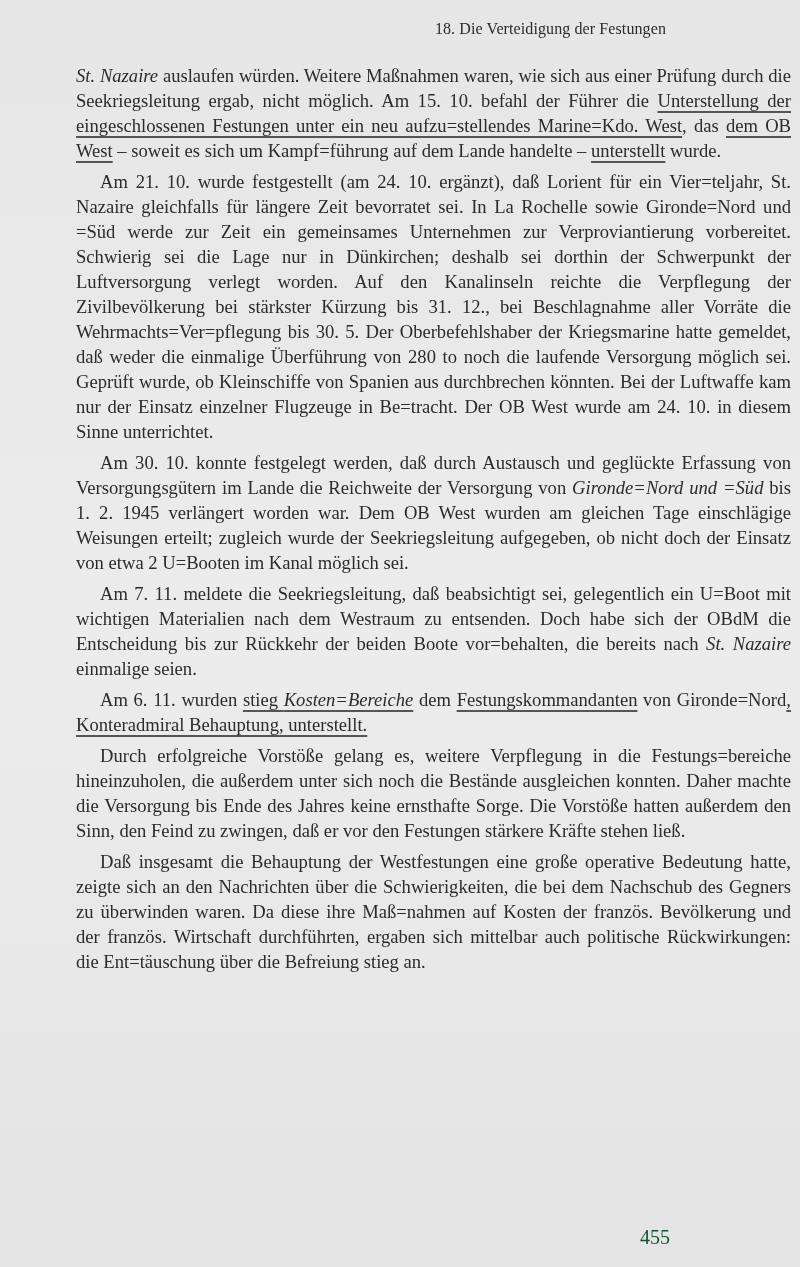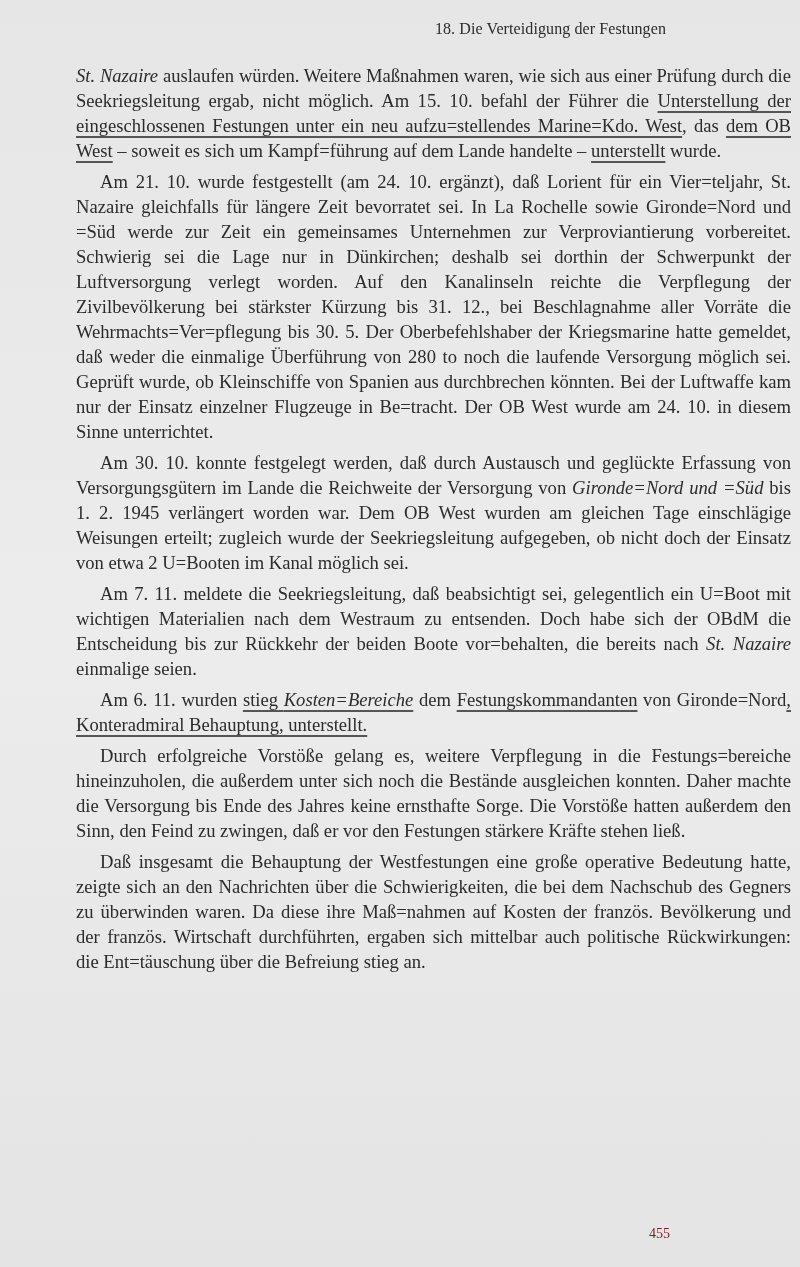--- a/index.html
+++ b/index.html
@@ -23,21 +23,21 @@
     font-size: 18.6px; line-height: 25px;
     text-align: justify; hyphens: none;
     color: #2b2b2b;
   }
   .para { margin: 0 0 6px 0; text-indent: 24px; }
   .para.first { text-indent: 0; }
   .u { text-decoration: underline; text-decoration-color: #555; text-decoration-thickness: 2px; text-underline-offset: 4px; }
   .page-number {
     position: absolute; right: 44px; top: 1226px;
     font-family: "Liberation Serif", serif;
-    font-size: 14px; color: #7f1d1d;
+    font-size: 20px; color: #14532d;
   }
 </style>
 </head>
 <body>
 
 <div class="page">
   <div class="running-head">18. Die Verteidigung der Festungen</div>
   <div class="body-text" id="body-text">
       <p class="para first"><span style="font-style: italic;">St. Nazaire</span><span> auslaufen würden. Weitere Maßnahmen waren, wie sich aus einer Prüfung durch die Seekriegsleitung ergab, nicht möglich. Am 15. 10. befahl der Führer die </span><span class="u">Unterstellung der eingeschlossenen Festungen unter ein neu aufzu=stellendes Marine=Kdo. West</span><span>, das </span><span class="u">dem OB West</span><span> – soweit es sich um Kampf=führung auf dem Lande handelte – </span><span class="u">unterstellt</span><span> wurde.</span></p>
       <p class="para"><span>Am 21. 10. wurde festgestellt (am 24. 10. ergänzt), daß Lorient für ein Vier=teljahr, St. Nazaire gleichfalls für längere Zeit bevorratet sei. In La Rochelle sowie Gironde=Nord und =Süd werde zur Zeit ein gemeinsames Unternehmen zur Verproviantierung vorbereitet. Schwierig sei die Lage nur in Dünkirchen; deshalb sei dorthin der Schwerpunkt der Luftversorgung verlegt worden. Auf den Kanalinseln reichte die Verpflegung der Zivilbevölkerung bei stärkster Kürzung bis 31. 12., bei Beschlagnahme aller Vorräte die Wehrmachts=Ver=pflegung bis 30. 5. Der Oberbefehlshaber der Kriegsmarine hatte gemeldet, daß weder die einmalige Überführung von 280 to noch die laufende Versorgung möglich sei. Geprüft wurde, ob Kleinschiffe von Spanien aus durchbrechen könnten. Bei der Luftwaffe kam nur der Einsatz einzelner Flugzeuge in Be=tracht. Der OB West wurde am 24. 10. in diesem Sinne unterrichtet.</span></p>

